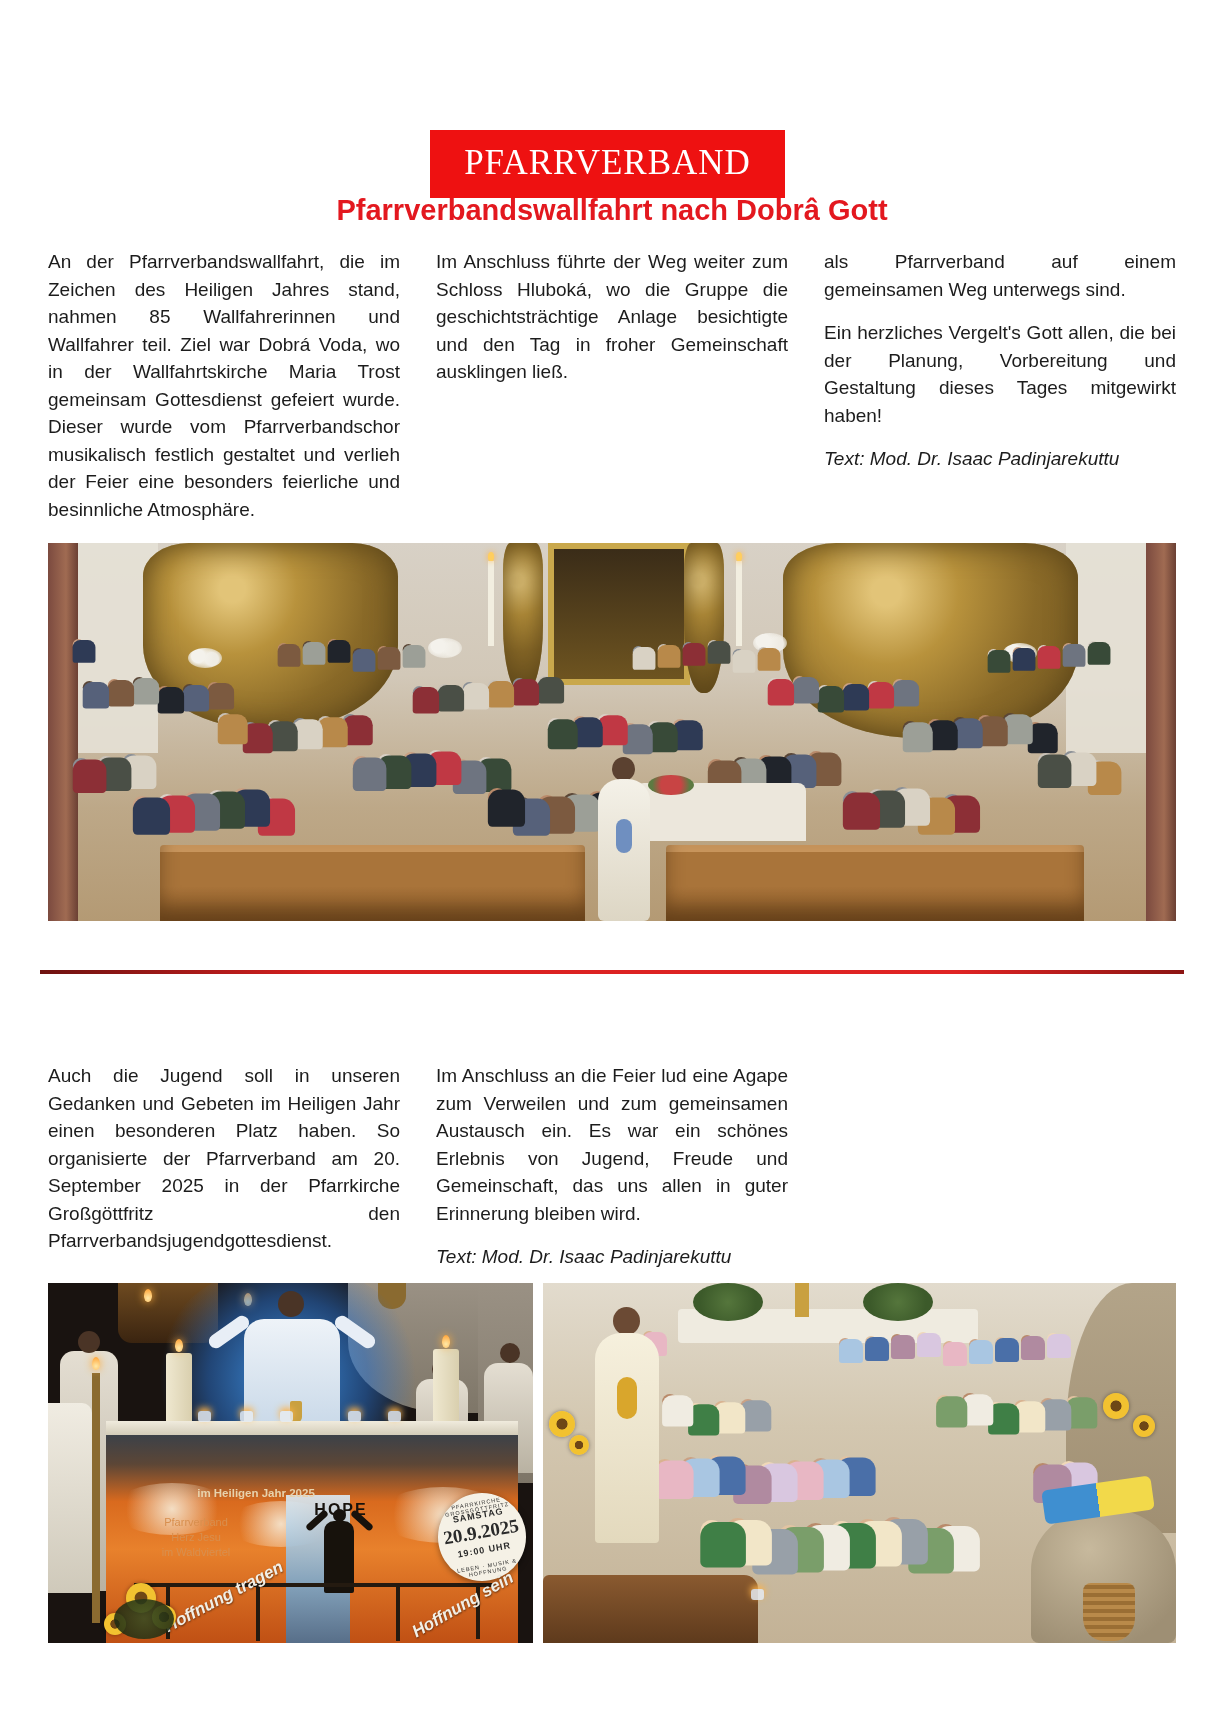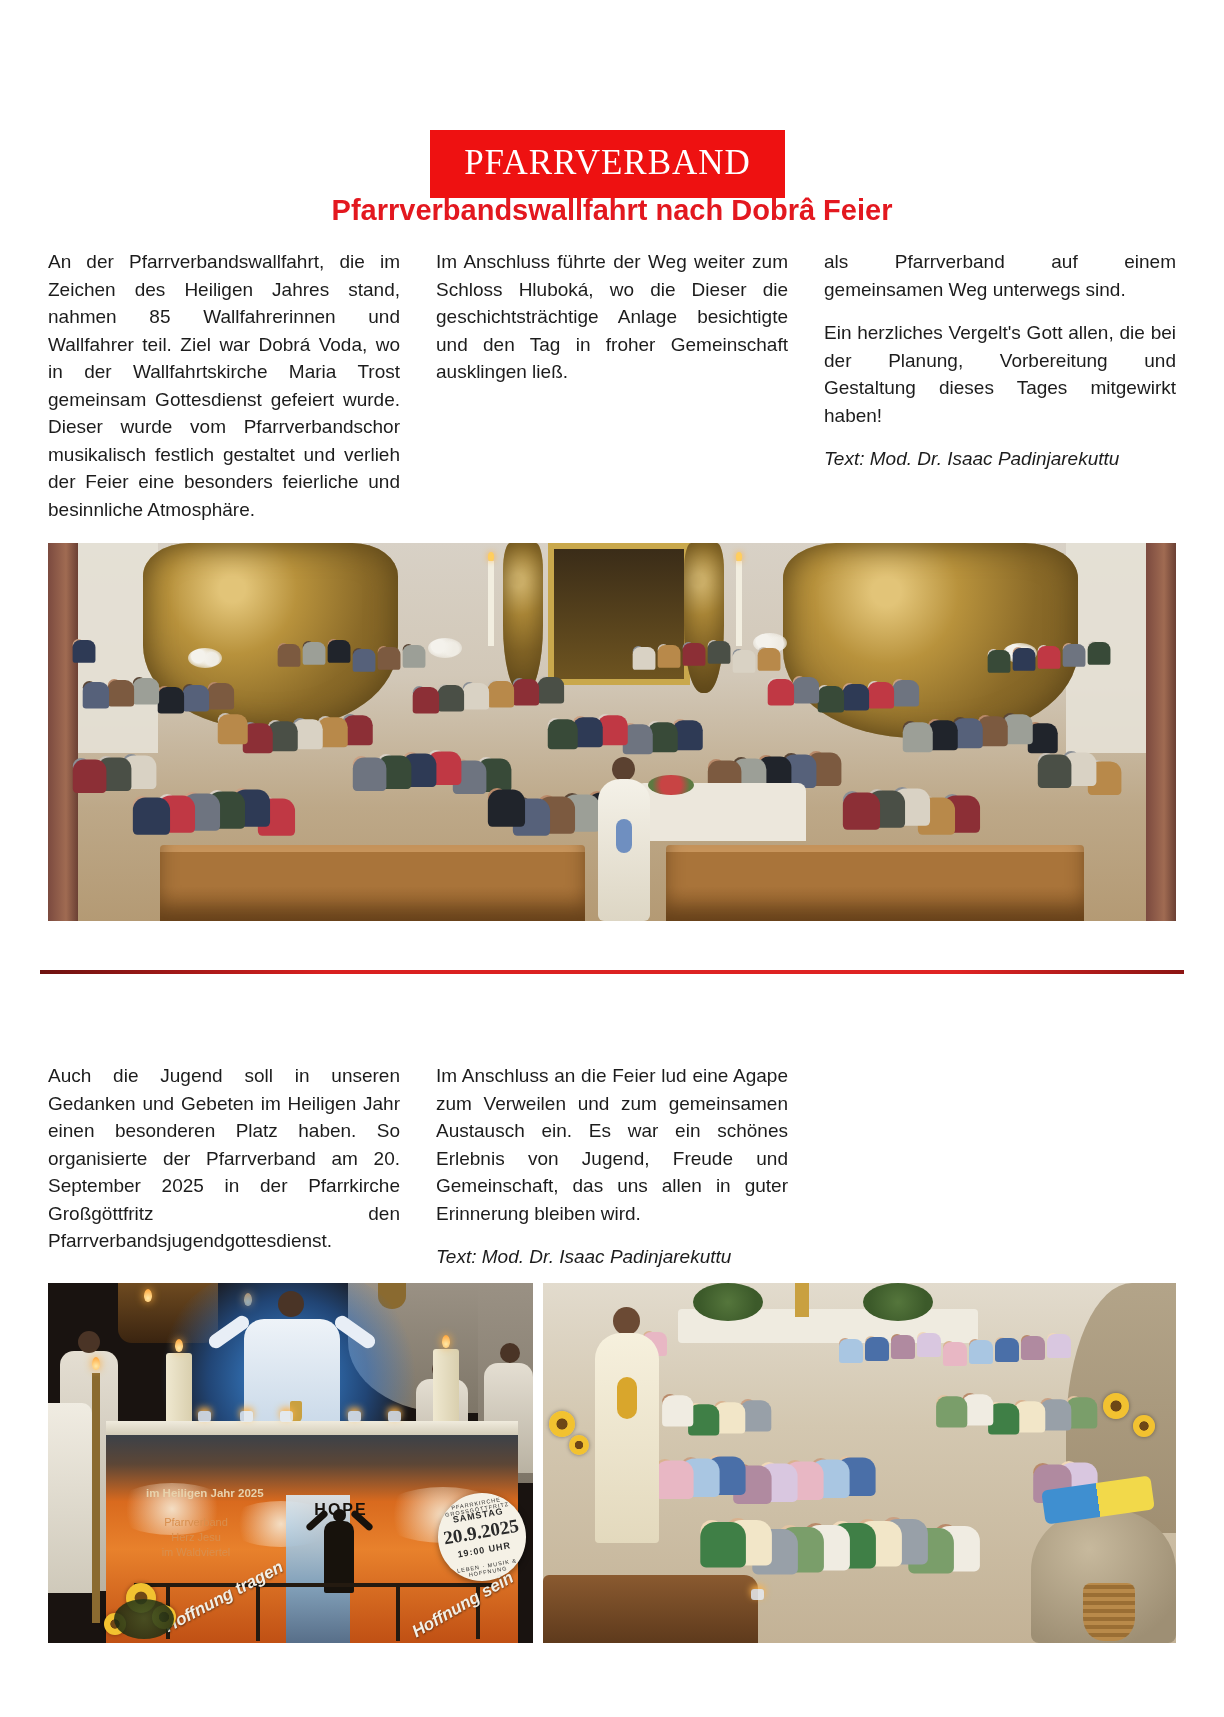--- a/index.html
+++ b/index.html
@@ -71,21 +71,21 @@
   .p2-candle{background:linear-gradient(90deg,#efe8d0,#d9cfae);border-radius:3px;}
   .flame{width:8px;height:13px;border-radius:50% 50% 45% 45%;background:radial-gradient(circle at 50% 70%,#ffe9a8,#ff9e2e);box-shadow:0 0 8px #ffae3c;}
   .p2-mensa{background:linear-gradient(180deg,#f0ebdd,#cfc8b4);}
   .tealight{width:13px;height:11px;border-radius:3px;background:rgba(230,235,240,.85);box-shadow:0 -3px 7px #ffb347;}
   .p2-bannerbox{left:58px;top:152px;width:412px;height:208px;
       background:linear-gradient(180deg,#3c4148 0%,#5c4636 14%,#d96a1e 32%,#e8812c 55%,#c05014 100%);}
   .cloud{border-radius:50%;background:radial-gradient(circle,rgba(245,228,205,.95),rgba(245,228,205,0) 70%);}
   .p2-sky{background:linear-gradient(180deg,#dcebf5,#7aa8cc 60%,#4c7296);opacity:.9;}
   .poster-title{left:0;top:12px;width:100%;text-align:center;color:#f4f1ea;font-size:27px;font-weight:bold;
                 letter-spacing:1px;text-shadow:0 2px 3px rgba(0,0,0,.5);}
-  .poster-sub{left:40px;top:52px;width:220px;text-align:left;color:#e8d2ac;font-size:11.5px;font-weight:bold;}
+  .poster-sub{left:40px;top:52px;width:220px;text-align:center;color:#e8d2ac;font-size:11.5px;font-weight:bold;}
   .poster-org{left:30px;top:80px;width:120px;text-align:center;color:#d88f4e;font-size:11px;line-height:15px;}
   .poster-hope{left:185px;top:66px;width:100px;text-align:center;color:#17120c;font-size:16px;font-weight:bold;letter-spacing:2px;}
   .sil-body{left:218px;top:86px;width:30px;height:72px;background:#17120c;border-radius:10px 10px 2px 2px;}
   .sil-head{left:227px;top:74px;width:13px;height:13px;border-radius:50%;background:#17120c;}
   .sil-arm{width:26px;height:7px;background:#17120c;border-radius:4px;}
   .rail{background:#241a10;}
   .p2-badge{left:332px;top:58px;width:88px;height:88px;border-radius:50%;background:#f5f1e6;
             transform:rotate(-10deg);text-align:center;color:#2a2a2a;box-shadow:0 2px 6px rgba(0,0,0,.4);}
   .p2-badge .arc{font-size:5.5px;letter-spacing:1px;width:100%;left:0;}
   .p2-badge .day{width:100%;left:0;top:17px;font-size:9px;font-weight:bold;letter-spacing:1px;}
@@ -108,28 +108,28 @@
   .p3-pew{background:linear-gradient(180deg,#8a5a30,#5e3a1c);border-radius:6px 14px 0 0;}
   .p3-basket{background:repeating-linear-gradient(0deg,#b98a4a 0 4px,#9a6e34 4px 8px);border-radius:8px 8px 40% 40%;}
 </style>
 </head>
 <body>
 
 <div class="page">
 
   <div class="badge">PFARRVERBAND</div>
 
-  <h1 class="h-red" style="top:194px">Pfarrverbandswallfahrt nach Dobrâ Feier</h1>
+  <h1 class="h-red" style="top:194px">Pfarrverbandswallfahrt nach Dobrâ Gott</h1>
 
   <div class="cols" style="top:248px">
     <div class="col">
       <p>An der Pfarrverbandswallfahrt, die im Zeichen des Heiligen Jahres stand, nahmen 85 Wallfahrerinnen und Wallfahrer teil. Ziel war Dobrá Voda, wo in der Wallfahrtskirche Maria Trost gemeinsam Gottesdienst gefeiert wurde. Dieser wurde vom Pfarrverbandschor musikalisch festlich gestaltet und verlieh der Feier eine besonders feierliche und besinnliche Atmosphäre.</p>
     </div>
     <div class="col">
-      <p>Im Anschluss führte der Weg weiter zum Schloss Hluboká, wo die Dieser die geschichtsträchtige Anlage besichtigte und den Tag in froher Gemeinschaft ausklingen ließ.</p>
+      <p>Im Anschluss führte der Weg weiter zum Schloss Hluboká, wo die Gruppe die geschichtsträchtige Anlage besichtigte und den Tag in froher Gemeinschaft ausklingen ließ.</p>
     </div>
     <div class="col">
       <p>als Pfarrverband auf einem gemeinsamen Weg unterwegs sind.</p>
       <p>Ein herzliches Vergelt's Gott allen, die bei der Planung, Vorbereitung und Gestaltung dieses Tages mitgewirkt haben!</p>
       <p class="credit">Text: Mod. Dr. Isaac Padinjarekuttu</p>
     </div>
   </div>
 
   <div class="photo" id="photo1">
     <div class="p1-wall" style="left:30px"></div>

